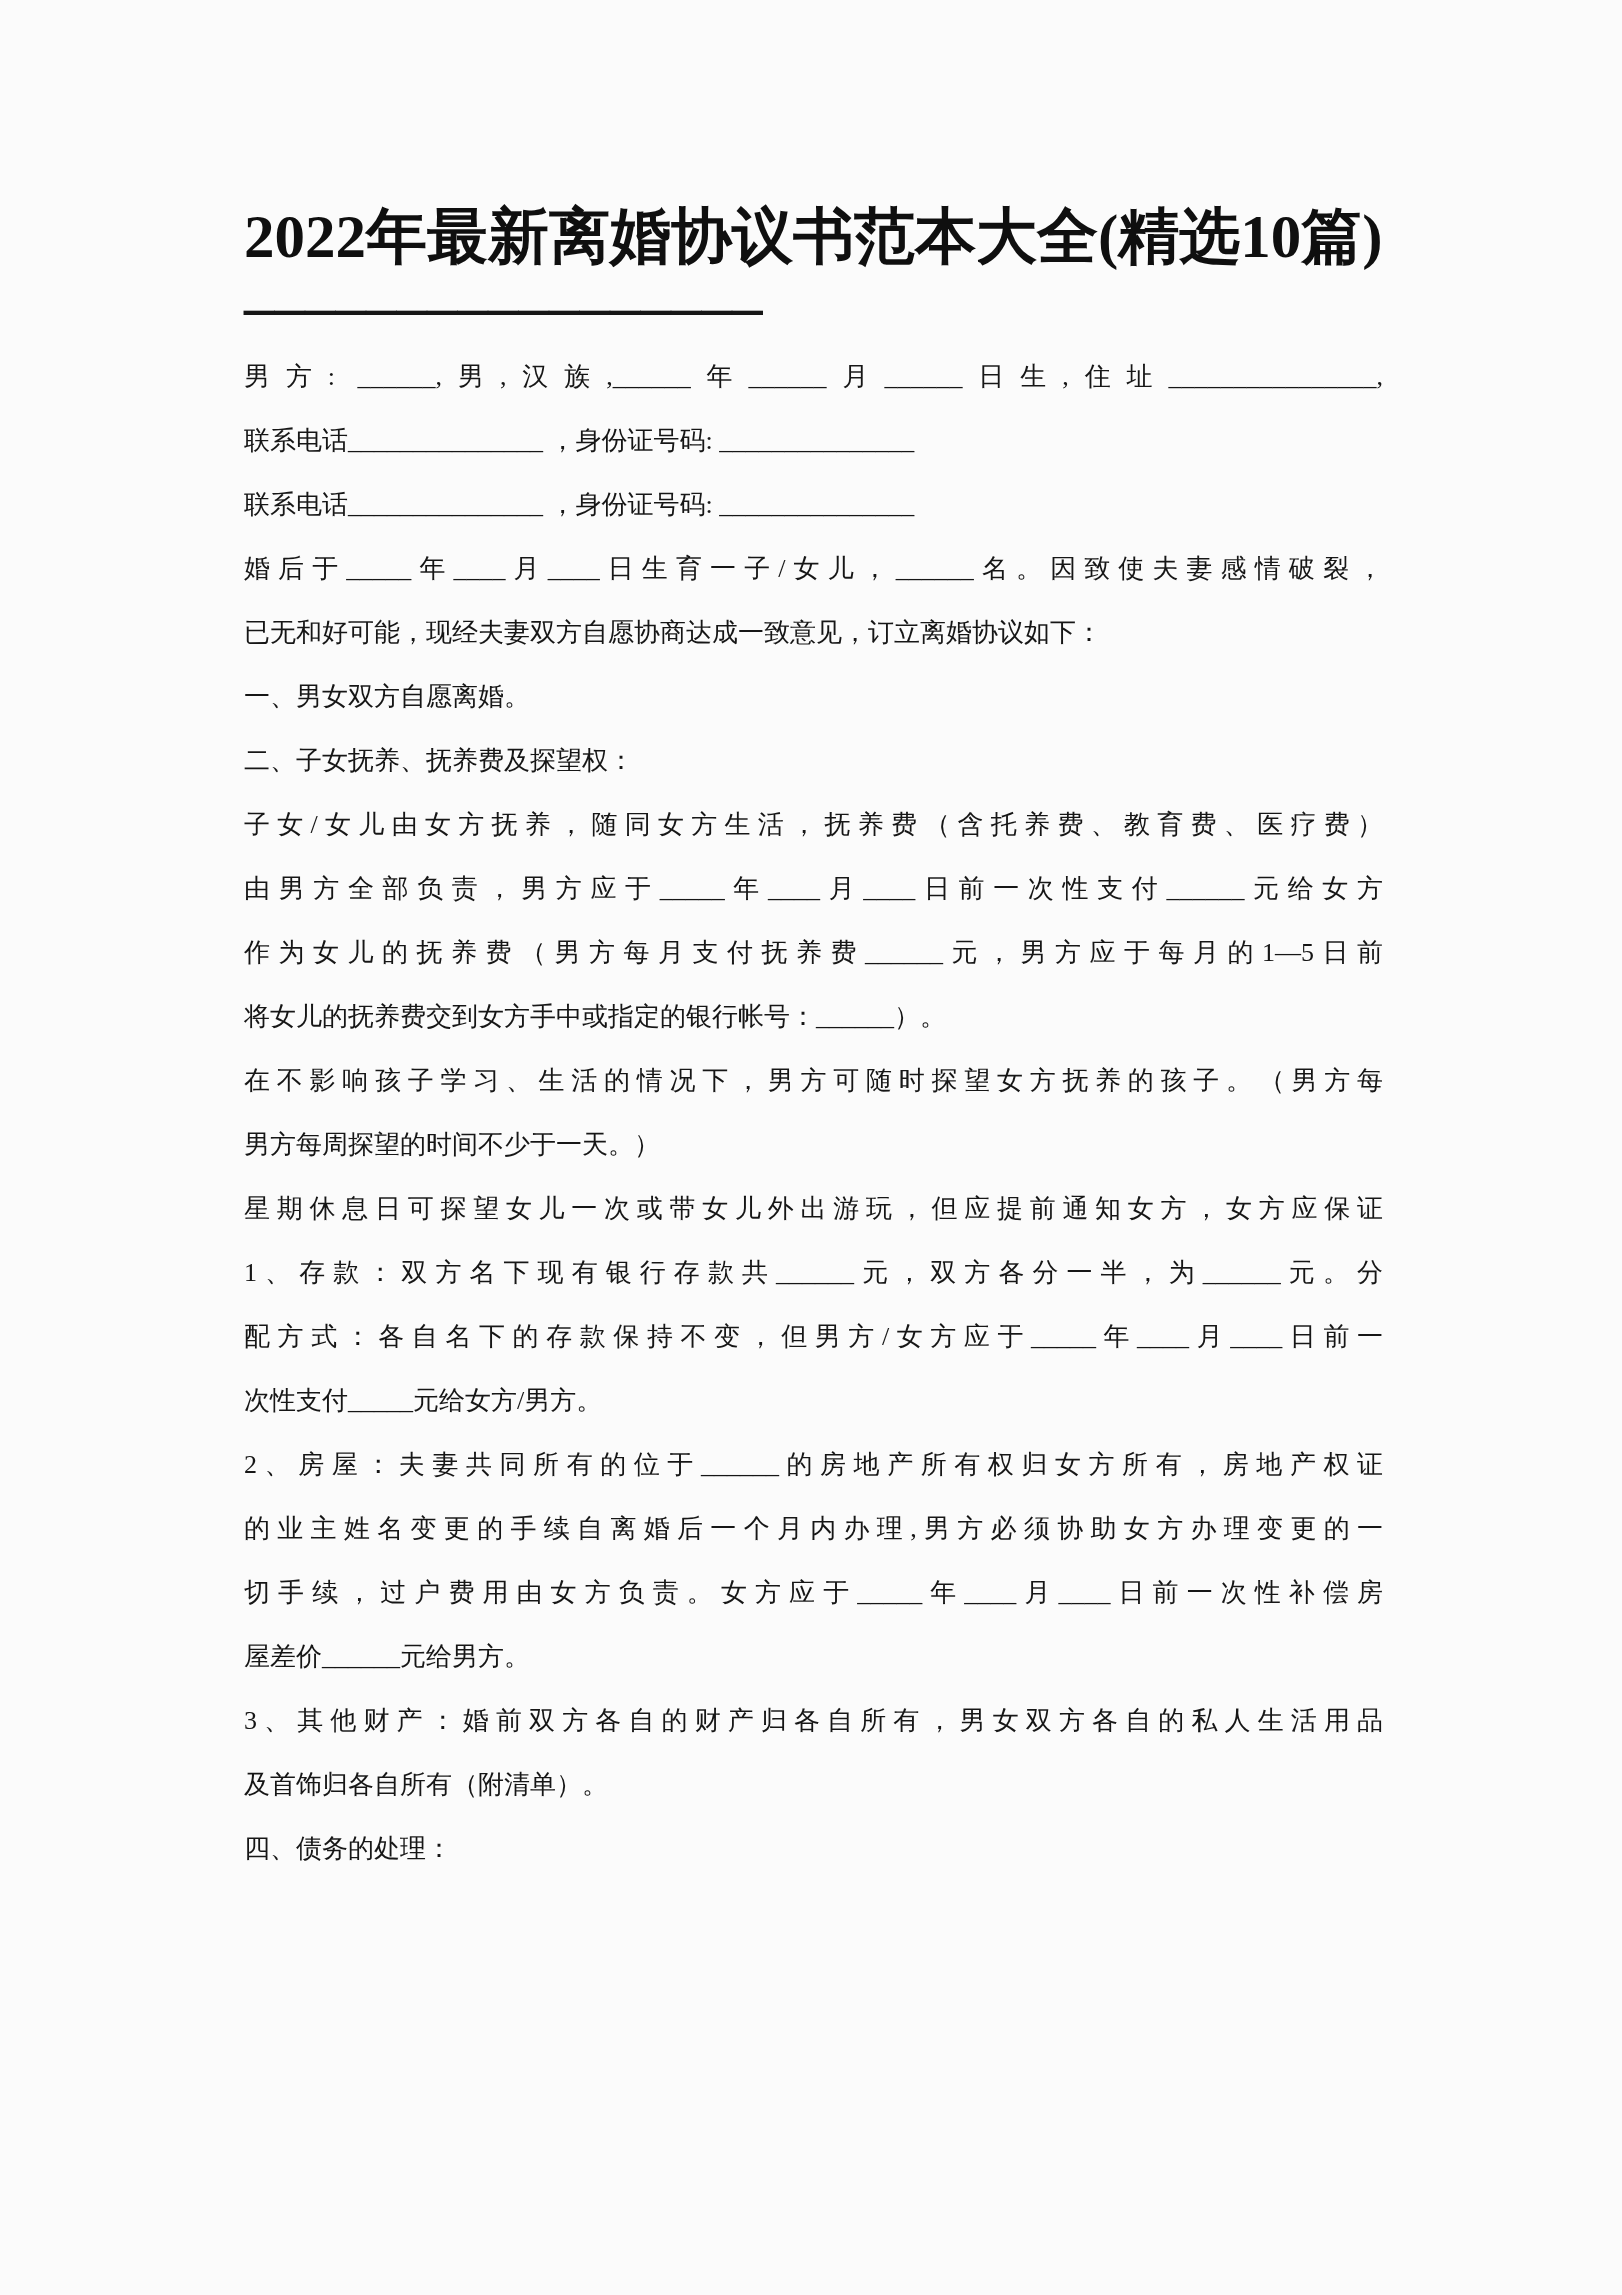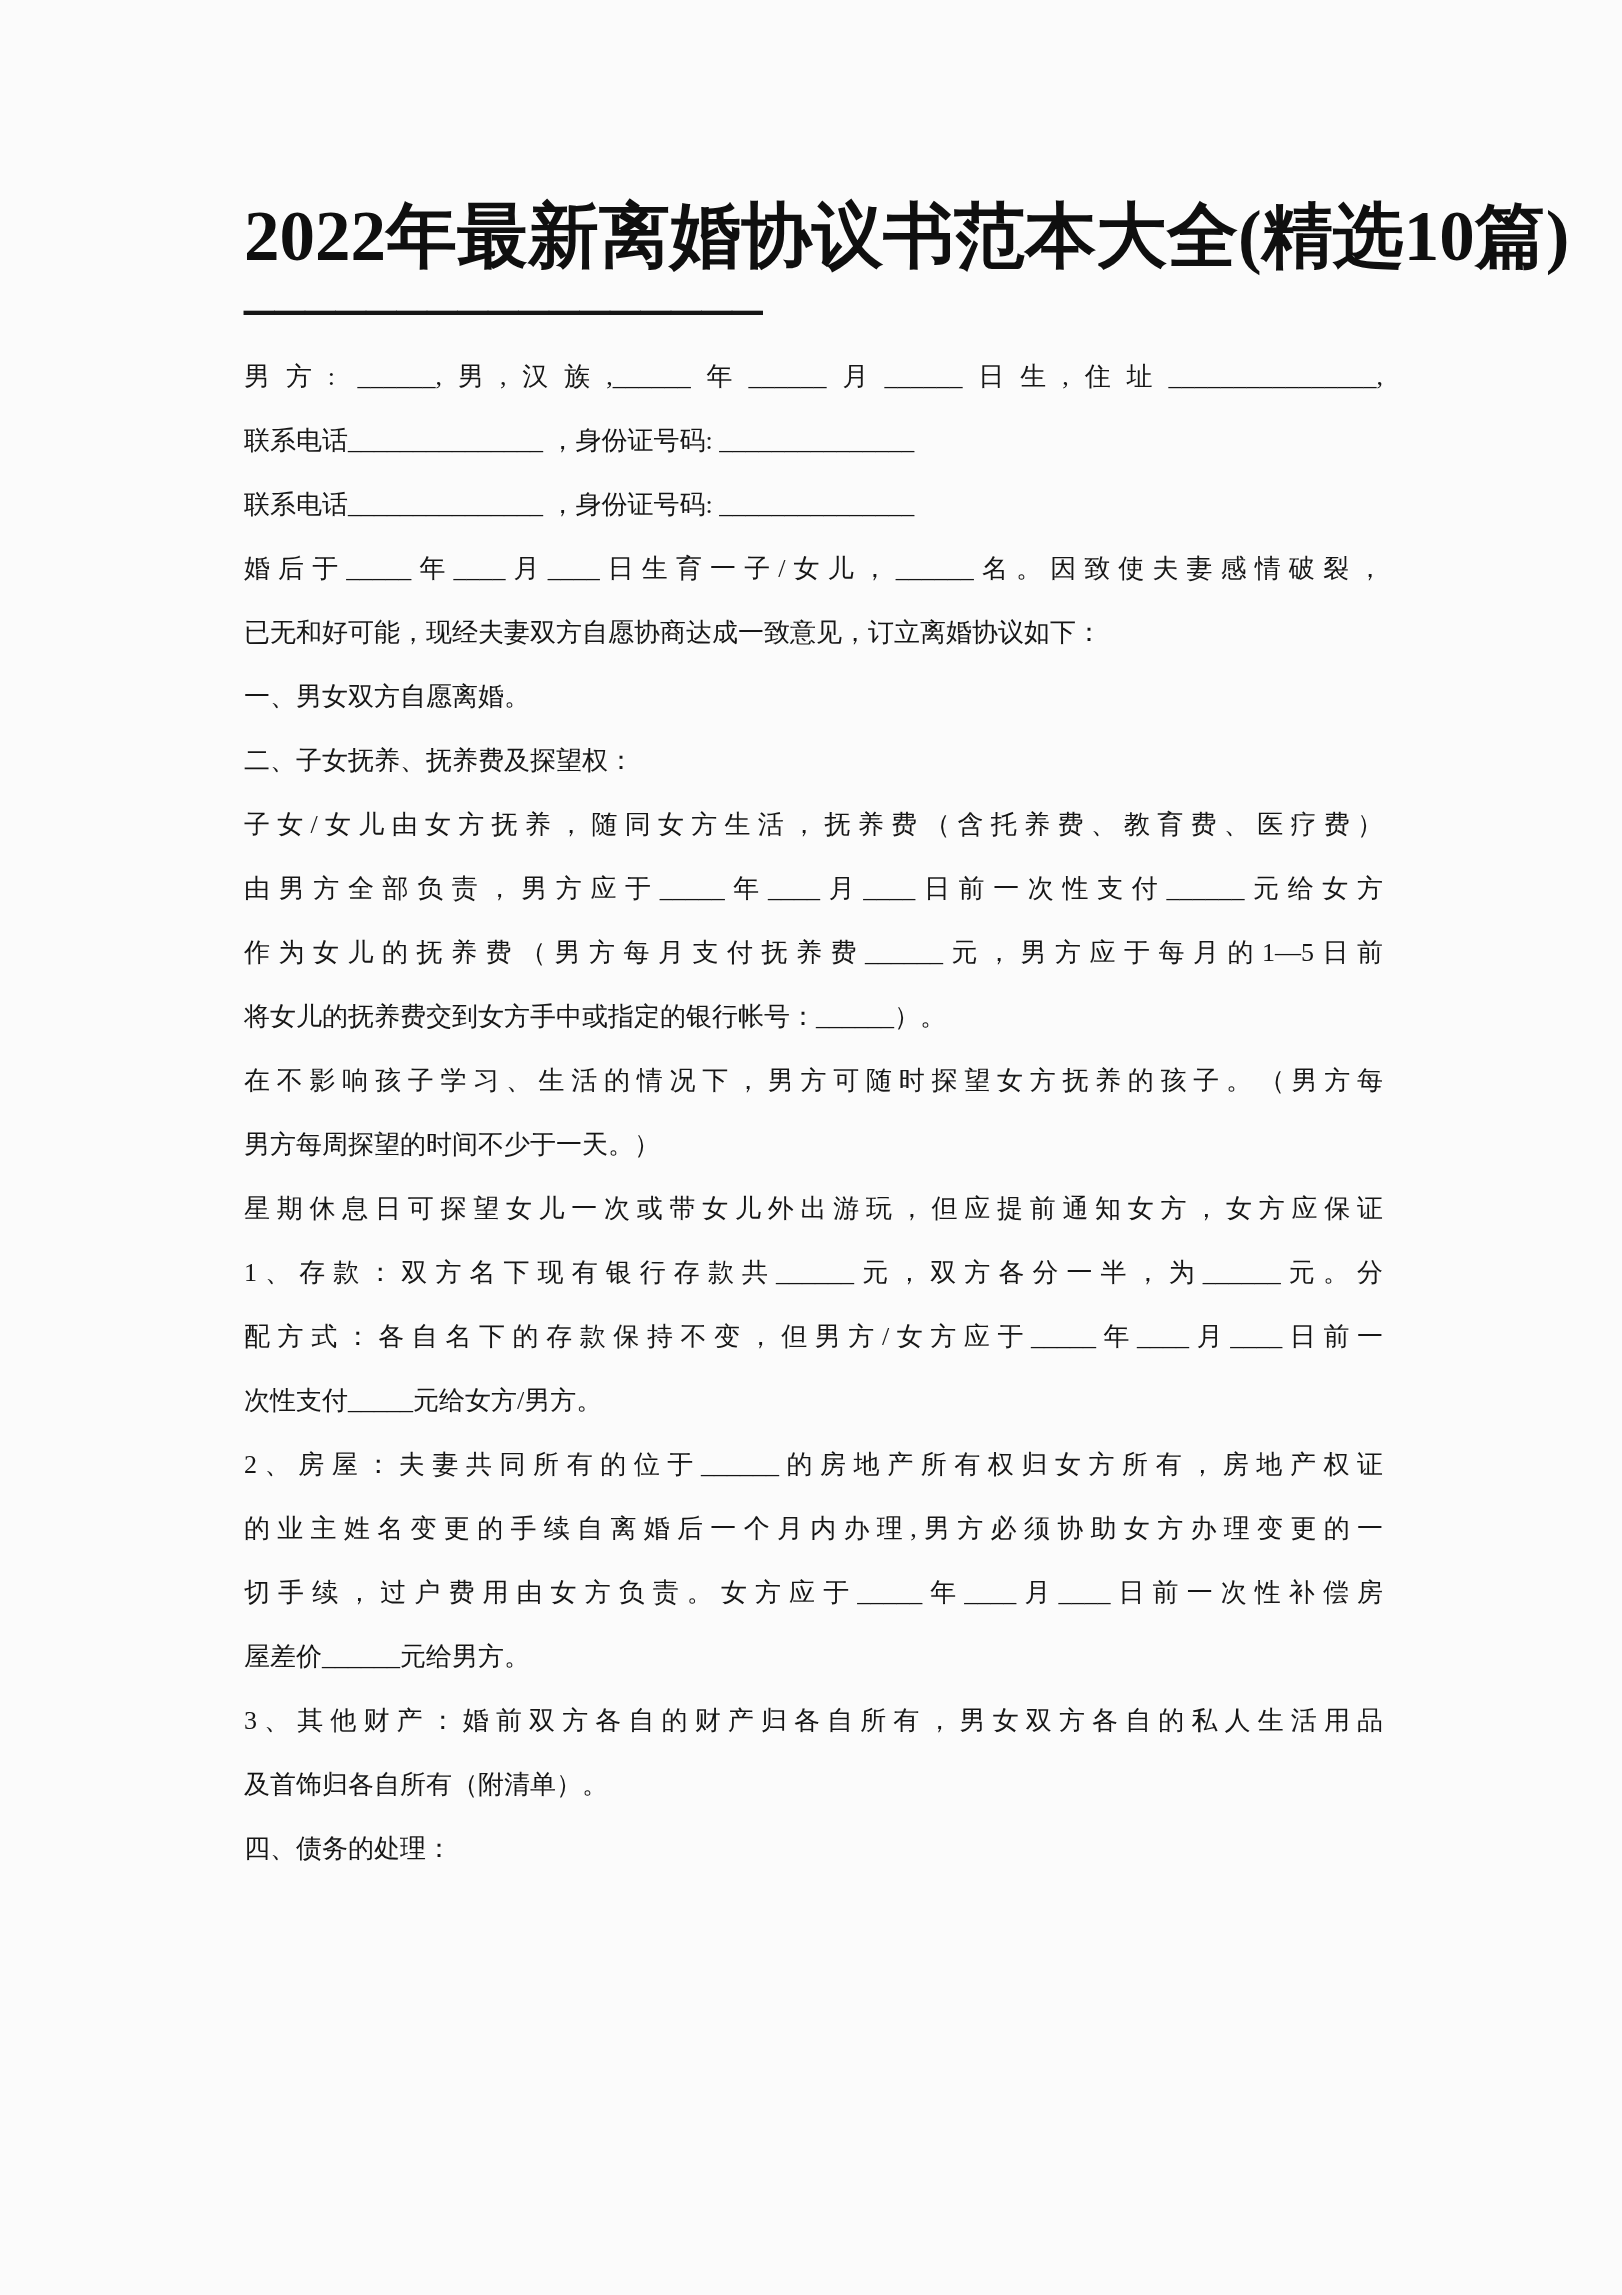--- a/index.html
+++ b/index.html
@@ -14,21 +14,21 @@
     overflow: hidden;
   }
   .content {
     position: absolute;
     left: 244px;
     top: 0;
     width: 1139px;
   }
   .doc-title {
     margin-top: 200px;
-    font-size: 71px;
+    font-size: 61px;
     line-height: 73px;
     font-weight: bold;
     color: #0f0f0f;
     white-space: nowrap;
   }
   .doc-divider {
     font-size: 61px;
     line-height: 26px;
     height: 48px;
     font-weight: bold;

